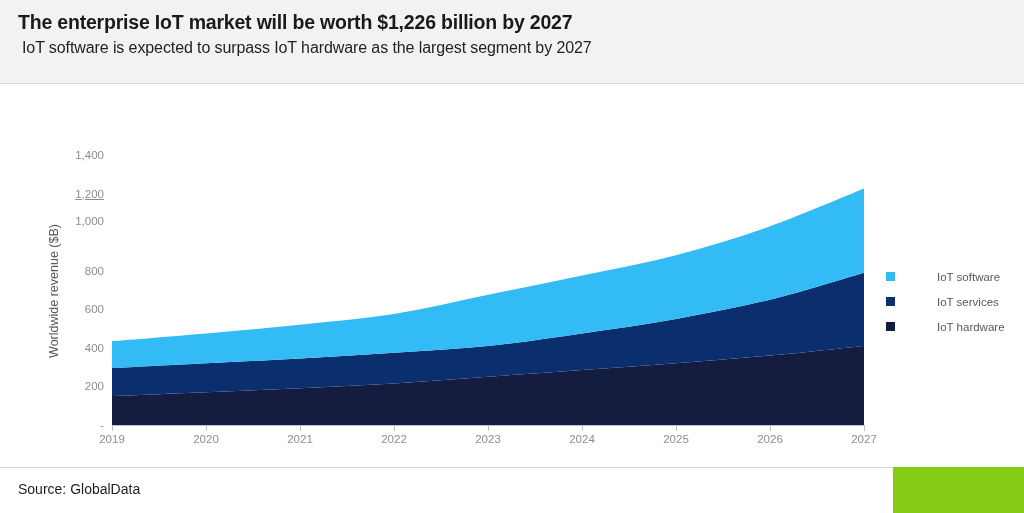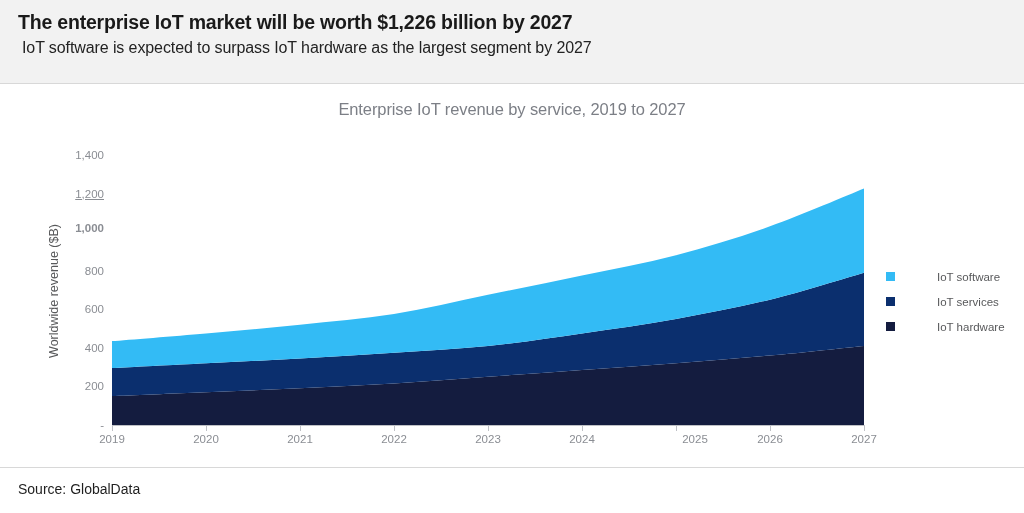--- a/index.html
+++ b/index.html
@@ -173,21 +173,21 @@
     font-size: 11.5px;
     color: #58595b;
     white-space: nowrap;
   }
 
   
   .footer {
     position: absolute;
     left: 0;
     top: 467px;
-    width: 1024px;
+    width: 893px;
     height: 46px;
     background: #ffffff;
     border-top: 1px solid #d8d8d8;
     box-sizing: border-box;
   }
   .footer-text {
     position: absolute;
     left: 18px;
     top: 13px;
     font-size: 14px;
@@ -199,33 +199,32 @@
 
 <div id="page">
 
   <div class="header">
     <div class="header-title">The enterprise IoT market will be worth $1,226 billion by 2027</div>
     <div class="header-subtitle">IoT software is expected to surpass IoT hardware as the largest segment by 2027</div>
   </div>
 
   <div class="chart-region">
 
-    <div class="chart-title">Enterprise IoT revenue by service, 2019 to 2027</div>
 
     <div class="plot-wrap">
 
       <div class="y-axis-title">Worldwide revenue ($B)</div>
 
       <div class="y-ticks" id="y-ticks">
           <div class="y-tick" style="top: 341px;">-</div>
           <div class="y-tick" style="top: 302.429px;">200</div>
           <div class="y-tick" style="top: 263.857px;">400</div>
           <div class="y-tick" style="top: 225.286px;">600</div>
           <div class="y-tick" style="top: 186.714px;">800</div>
-          <div class="y-tick" style="top: 144px; font-weight: bold;">1,000</div>
+          <div class="y-tick" style="top: 137px;">1,000</div>
           <div class="y-tick" style="top: 109.571px; text-decoration: underline;">1,200</div>
           <div class="y-tick" style="top: 71px;">1,400</div>
         </div>
 
       <div class="plot" id="plot">
           <svg width="752" height="383">
             <path d="M 0.00 312.07 C 15.67 311.43, 62.67 309.50, 94.00 308.21 C 125.33 306.93, 156.67 305.80, 188.00 304.36 C 219.33 302.91, 250.67 301.46, 282.00 299.54 C 313.33 297.61, 344.67 295.04, 376.00 292.79 C 407.33 290.54, 438.67 288.29, 470.00 286.04 C 501.33 283.79, 532.67 281.70, 564.00 279.29 C 595.33 276.88, 626.67 274.46, 658.00 271.57 C 689.33 268.68, 736.33 263.54, 752.00 261.93 L 752.00 341.00 C 736.33 341.00, 689.33 341.00, 658.00 341.00 C 626.67 341.00, 595.33 341.00, 564.00 341.00 C 532.67 341.00, 501.33 341.00, 470.00 341.00 C 438.67 341.00, 407.33 341.00, 376.00 341.00 C 344.67 341.00, 313.33 341.00, 282.00 341.00 C 250.67 341.00, 219.33 341.00, 188.00 341.00 C 156.67 341.00, 125.33 341.00, 94.00 341.00 C 62.67 341.00, 15.67 341.00, 0.00 341.00 Z" fill="#141c3f"></path>
             <path d="M 0.00 284.11 C 15.67 283.30, 62.67 280.89, 94.00 279.29 C 125.33 277.68, 156.67 276.23, 188.00 274.46 C 219.33 272.70, 250.67 270.77, 282.00 268.68 C 313.33 266.59, 344.67 265.14, 376.00 261.93 C 407.33 258.71, 438.67 253.89, 470.00 249.39 C 501.33 244.89, 532.67 240.55, 564.00 234.93 C 595.33 229.30, 626.67 223.36, 658.00 215.64 C 689.33 207.93, 736.33 193.14, 752.00 188.64 L 752.00 261.93 C 736.33 263.54, 689.33 268.68, 658.00 271.57 C 626.67 274.46, 595.33 276.88, 564.00 279.29 C 532.67 281.70, 501.33 283.79, 470.00 286.04 C 438.67 288.29, 407.33 290.54, 376.00 292.79 C 344.67 295.04, 313.33 297.61, 282.00 299.54 C 250.67 301.46, 219.33 302.91, 188.00 304.36 C 156.67 305.80, 125.33 306.93, 94.00 308.21 C 62.67 309.50, 15.67 311.43, 0.00 312.07 Z" fill="#0b2f6e"></path>
             <path d="M 0.00 257.11 C 15.67 255.82, 62.67 252.13, 94.00 249.39 C 125.33 246.66, 156.67 243.93, 188.00 240.71 C 219.33 237.50, 250.67 235.09, 282.00 230.11 C 313.33 225.13, 344.67 217.25, 376.00 210.82 C 407.33 204.39, 438.67 198.13, 470.00 191.54 C 501.33 184.95, 532.67 179.48, 564.00 171.29 C 595.33 163.09, 626.67 153.48, 658.00 142.36 C 689.33 131.24, 736.33 110.86, 752.00 104.56 L 752.00 188.64 C 736.33 193.14, 689.33 207.93, 658.00 215.64 C 626.67 223.36, 595.33 229.30, 564.00 234.93 C 532.67 240.55, 501.33 244.89, 470.00 249.39 C 438.67 253.89, 407.33 258.71, 376.00 261.93 C 344.67 265.14, 313.33 266.59, 282.00 268.68 C 250.67 270.77, 219.33 272.70, 188.00 274.46 C 156.67 276.23, 125.33 277.68, 94.00 279.29 C 62.67 280.89, 15.67 283.30, 0.00 284.11 Z" fill="#33bbf5"></path>
           </svg>
@@ -233,21 +232,21 @@
 
       <div class="axis-line"></div>
 
       <div id="x-ticks">
           <div class="x-tick-label" style="left: 112px;">2019</div>
           <div class="x-tick-label" style="left: 206px; text-align: right;">2020</div>
           <div class="x-tick-label" style="left: 300px;">2021</div>
           <div class="x-tick-label" style="left: 394px;">2022</div>
           <div class="x-tick-label" style="left: 488px;">2023</div>
           <div class="x-tick-label" style="left: 582px;">2024</div>
-          <div class="x-tick-label" style="left: 676px; margin-left: 19px;">2025</div>
+          <div class="x-tick-label" style="left: 676px;">2025</div>
           <div class="x-tick-label" style="left: 770px;">2026</div>
           <div class="x-tick-label" style="left: 864px;">2027</div>
         </div>
 
     </div>
 
     <div class="legend" id="legend">
         <div class="legend-item">
           <span class="legend-swatch" style="background: rgb(51, 187, 245);"></span>
           <span class="legend-label">IoT software</span>

